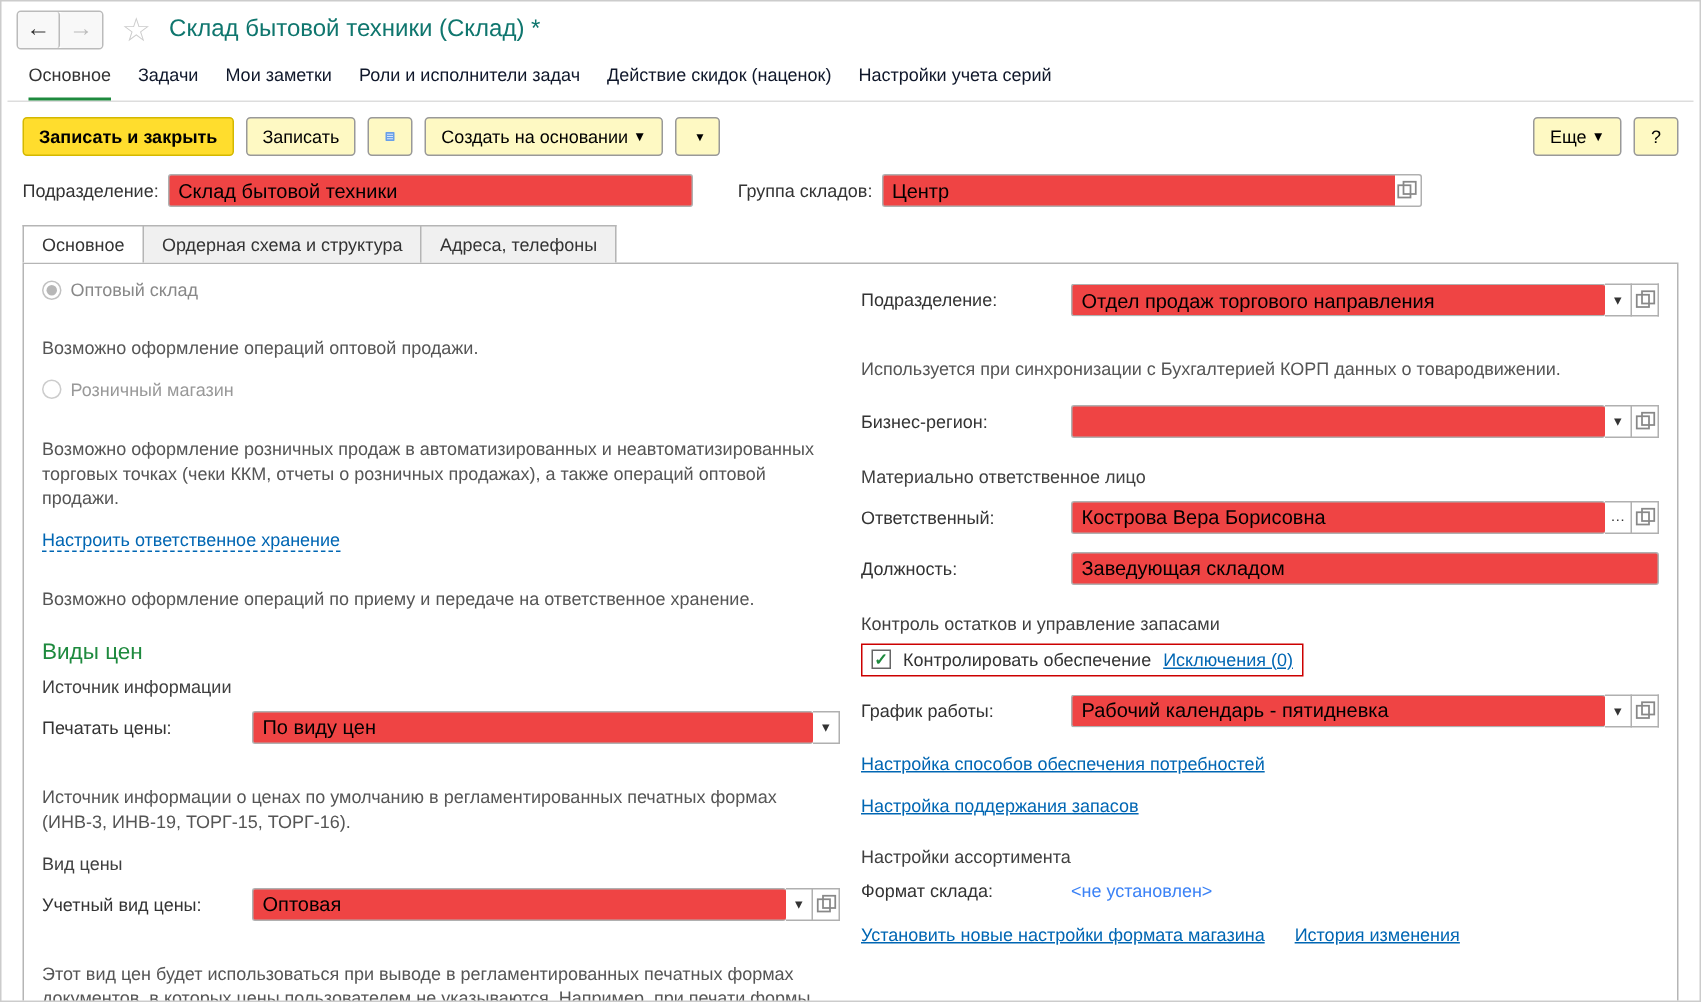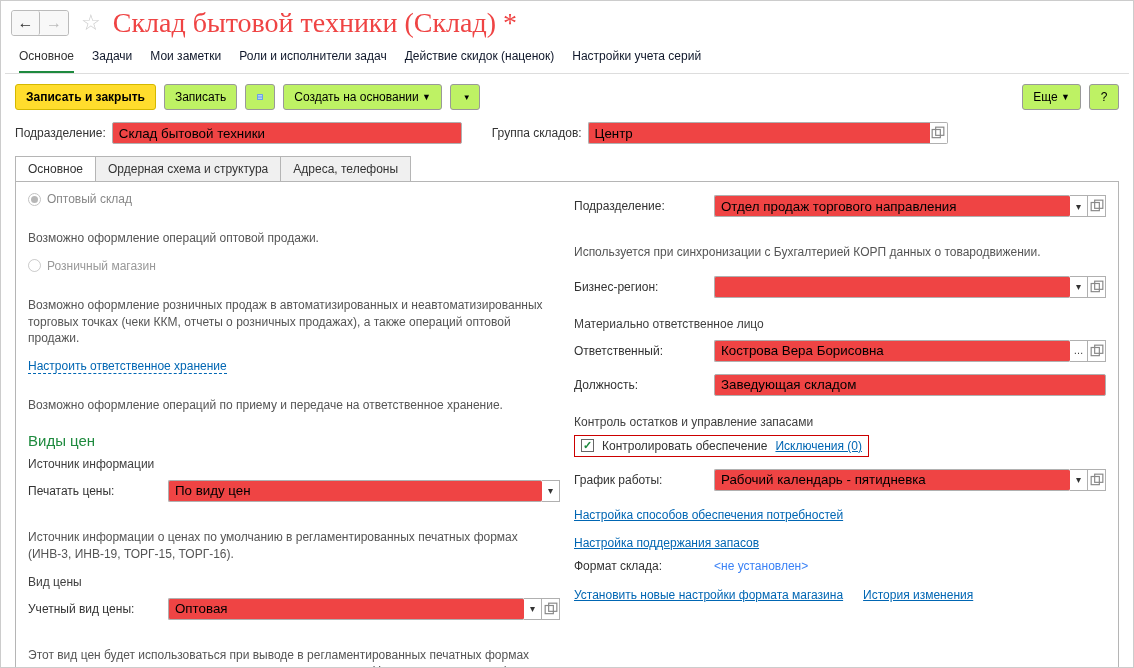--- a/index.html
+++ b/index.html
@@ -4,26 +4,26 @@
 <style>
   * { box-sizing: border-box; margin: 0; padding: 0; }
   body { font-family: Arial, sans-serif; font-size: 12px; color: #333; background: #fff; }
   .app { width: 1134px; height: 668px; border: 1px solid #ccc; position: relative; overflow: hidden; }
   .topbar { display: flex; align-items: center; padding: 6px 10px; gap: 6px; }
   .nav-btn { width: 28px; height: 24px; border: 1px solid #bbb; background: #f8f8f8; display: flex; align-items: center; justify-content: center; cursor: pointer; border-radius: 2px; font-size: 16px; line-height:1; }
   .nav-group { display: flex; border: 1px solid #bbb; border-radius: 3px; overflow: hidden; }
   .nav-group .nav-btn { border: none; border-right: 1px solid #bbb; }
   .nav-group .nav-btn:last-child { border-right: none; }
   .star { font-size: 22px; color: #ccc; margin: 0 6px; }
-  .title { font-size: 28px; color: #ef4444; font-family: Liberation Serif, serif; }
+  .title { font-size: 16px; color: #0f766e; }
   .section-nav { display: flex; gap: 18px; padding: 4px 14px 10px; border-bottom: 1px solid #ddd; margin: 0 4px; }
   .section-nav a { color: #0f172a; text-decoration: none; cursor: pointer; }
   .section-nav .active { color: #333; border-bottom: 2px solid #1e8a3e; padding-bottom: 8px; margin-bottom: -10px; }
   .toolbar { display: flex; align-items: center; gap: 8px; padding: 10px 14px 8px; }
-  .btn { border: 1px solid #999; background: #bef264; padding: 4px 10px; border-radius: 3px; cursor: pointer; font-size: 12px; height: 26px; display: flex; align-items: center; }
+  .btn { border: 1px solid #999; background: #fef9c3; padding: 4px 10px; border-radius: 3px; cursor: pointer; font-size: 12px; height: 26px; display: flex; align-items: center; }
   .btn-yellow { background: #ffdd2d; border-color: #d4b800; font-weight: bold; }
   .btn-icon { width: 30px; justify-content: center; }
   .spacer { flex: 1; }
   .form-row { display: flex; align-items: center; padding: 4px 14px; gap: 6px; }
   .lbl { white-space: nowrap; }
   .input { border: 1px solid #b0b0b0; padding: 3px 6px; height: 22px; flex: 1; border-radius: 2px; background: #ef4444; }
   .input-group { display: flex; flex: 1; }
   .input-group .input { border-right: none; border-radius: 2px 0 0 2px; }
   .input-group .igbtn { width: 18px; border: 1px solid #b0b0b0; border-left: none; background: #fff; display: flex; align-items: center; justify-content: center; font-size: 10px; cursor: pointer; }
   .input-group .igbtn:last-child { border-radius: 0 2px 2px 0; }
@@ -251,20 +251,21 @@
               <svg viewBox="0 0 12 12">
                 <rect x="1" y="3" width="7" height="7" fill="none" stroke="#888"></rect>
                 <rect x="4" y="1" width="7" height="7" fill="none" stroke="#888"></rect>
               </svg>
             </div>
         </div>
       </div>
       <div style="margin-top:8px"><a class="link" style="text-decoration:underline">Настройка способов обеспечения потребностей</a></div>
       <div style="margin-top:8px"><a class="link" style="text-decoration:underline">Настройка поддержания запасов</a></div>
 
+      <div class="sub-head" style="margin-top:14px">Настройки ассортимента</div>
       <div class="field-row">
         <span class="lbl">Формат склада:</span>
         <span class="muted">&lt;не установлен&gt;</span>
       </div>
       <div style="margin-top:6px; display:flex; gap:20px">
         <a class="link" style="text-decoration:underline">Установить новые настройки формата магазина</a>
         <a class="link" style="text-decoration:underline">История изменения</a>
       </div>
     </div>
   </div>

